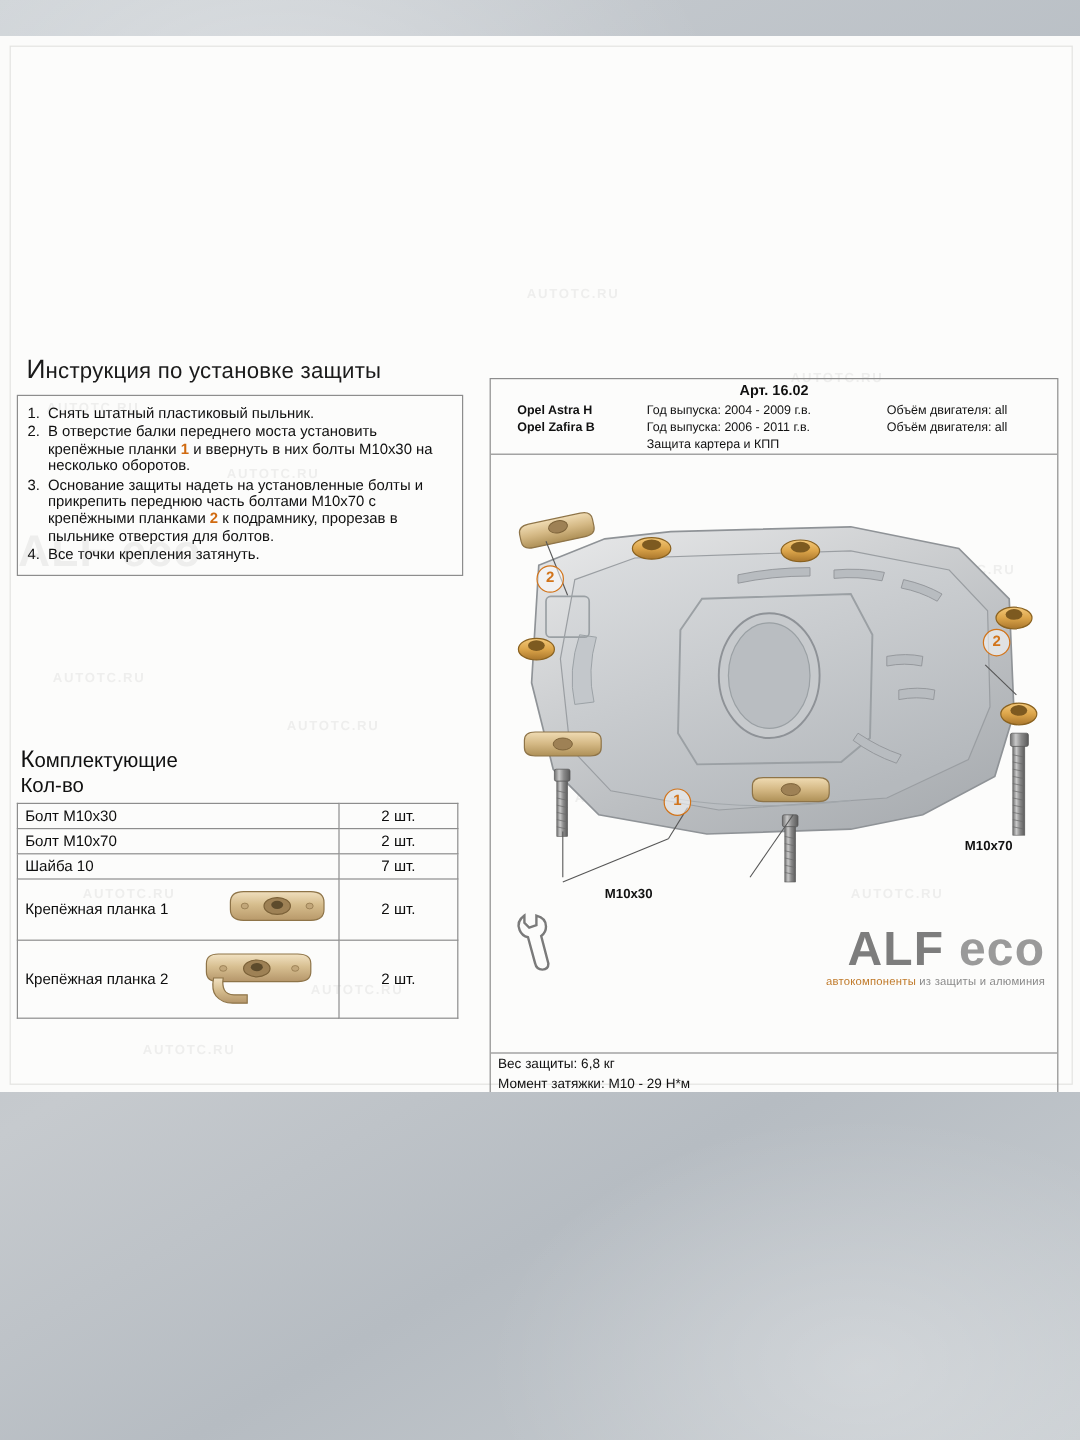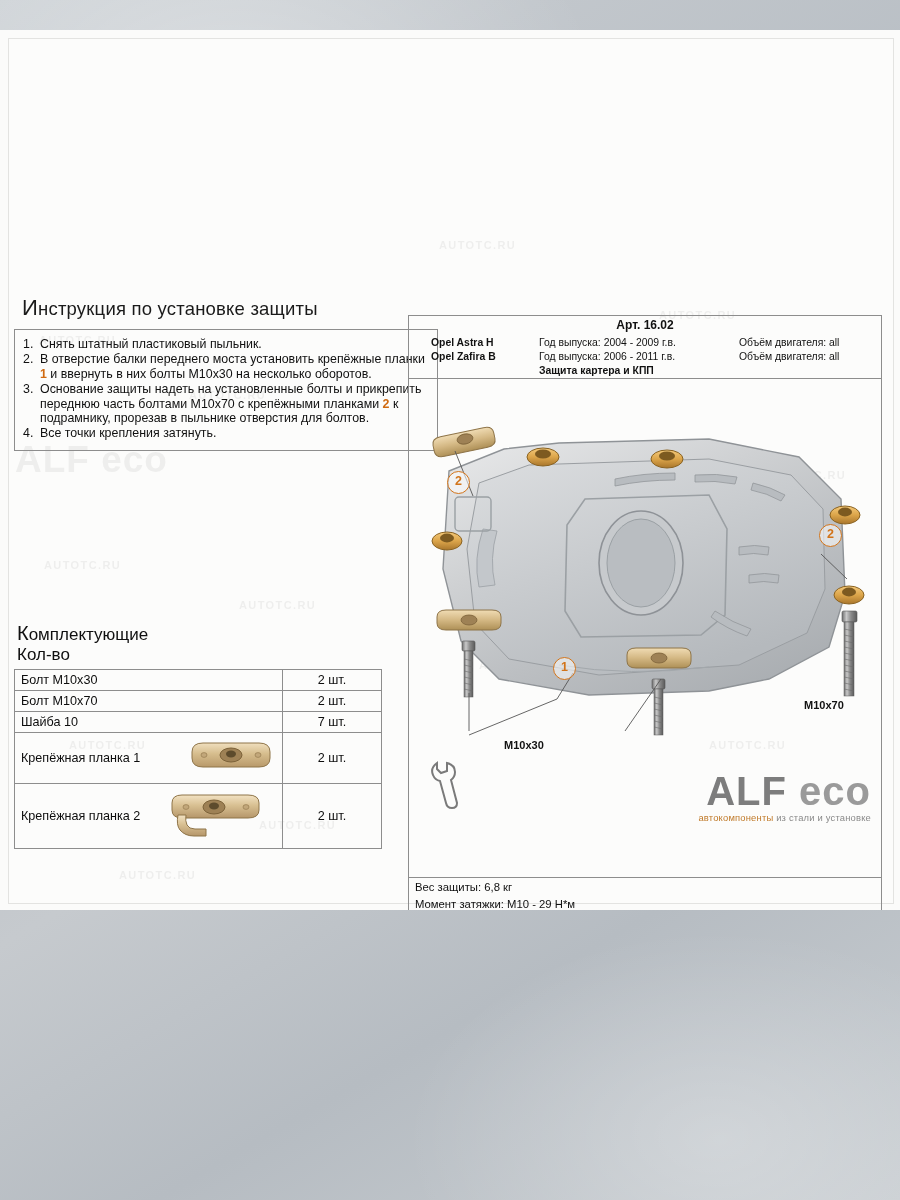--- a/index.html
+++ b/index.html
@@ -62,21 +62,21 @@
     user-select: none;
   }
   .wm.big { font-size: 37px; }
   .wm.small { font-size: 11px; letter-spacing: 1.4px; }
 
   
   #left-col {
     position: absolute;
     left: 14px;
     top: 265px;
-    width: 424px;
+    width: 372px;
   }
   #instr-title {
     font-size: 18.5px;
     color: #1a1a1a;
     margin-left: 8px;
     margin-bottom: 8px;
     letter-spacing: .2px;
   }
   #instr-title .cap { font-size: 22px; }
 
@@ -163,21 +163,21 @@
     position: absolute;
     font-size: 10.4px;
     color: #111;
   }
   #hdr-model1 { left: 22px; top: 21px; font-weight: bold; }
   #hdr-model2 { left: 22px; top: 35px; font-weight: bold; }
   #hdr-year1 { left: 130px; top: 21px; }
   #hdr-year2 { left: 130px; top: 35px; }
   #hdr-vol1 { left: 330px; top: 21px; }
   #hdr-vol2 { left: 330px; top: 35px; }
-  #hdr-type { left: 130px; top: 49px; font-weight: bold; }
+  #hdr-type { left: 130px; top: 49px; font-weight: normal; }
 
   #rp-body {
     position: relative;
     height: 498px;
   }
 
   #rp-footer {
     position: relative;
     height: 60px;
     border-top: 1px solid #8d8d8d;
@@ -501,21 +501,21 @@
 
       <div class="bolt-label" style="left:95px; top:360px;">M10х30</div>
       <div class="bolt-label" style="left:395px; top:320px;">M10х70</div>
 
       <svg id="wrench" width="48" height="54" viewBox="0 0 48 54">
         <path d="M14 4 q-7 5 -4 12 q2 5 7 6 l6 22 q1 5 6 5 q5 0 5 -5 l-6 -23 q4 -3 4 -8 q0 -7 -8 -9 l0 8 l-6 2 l-4 -4 z" fill="none" stroke="#7a7a7a" stroke-width="2"></path>
       </svg>
 
       <div id="logo">
         <div id="logo-main"><span>ALF</span> <span class="eco">eco</span></div>
-        <div id="logo-sub"><span class="org">автокомпоненты</span> <span>из стали и установке</span></div>
+        <div id="logo-sub"><span class="org">автокомпоненты</span> <span>из защиты и алюминия</span></div>
       </div>
     </div>
 
     <div id="rp-footer">
       <div id="foot-weight">Вес защиты: 6,8 кг</div>
       <div id="foot-torque">Момент затяжки:  М10 - 29 Н*м</div>
 
     </div>
   </div>
 </div>

